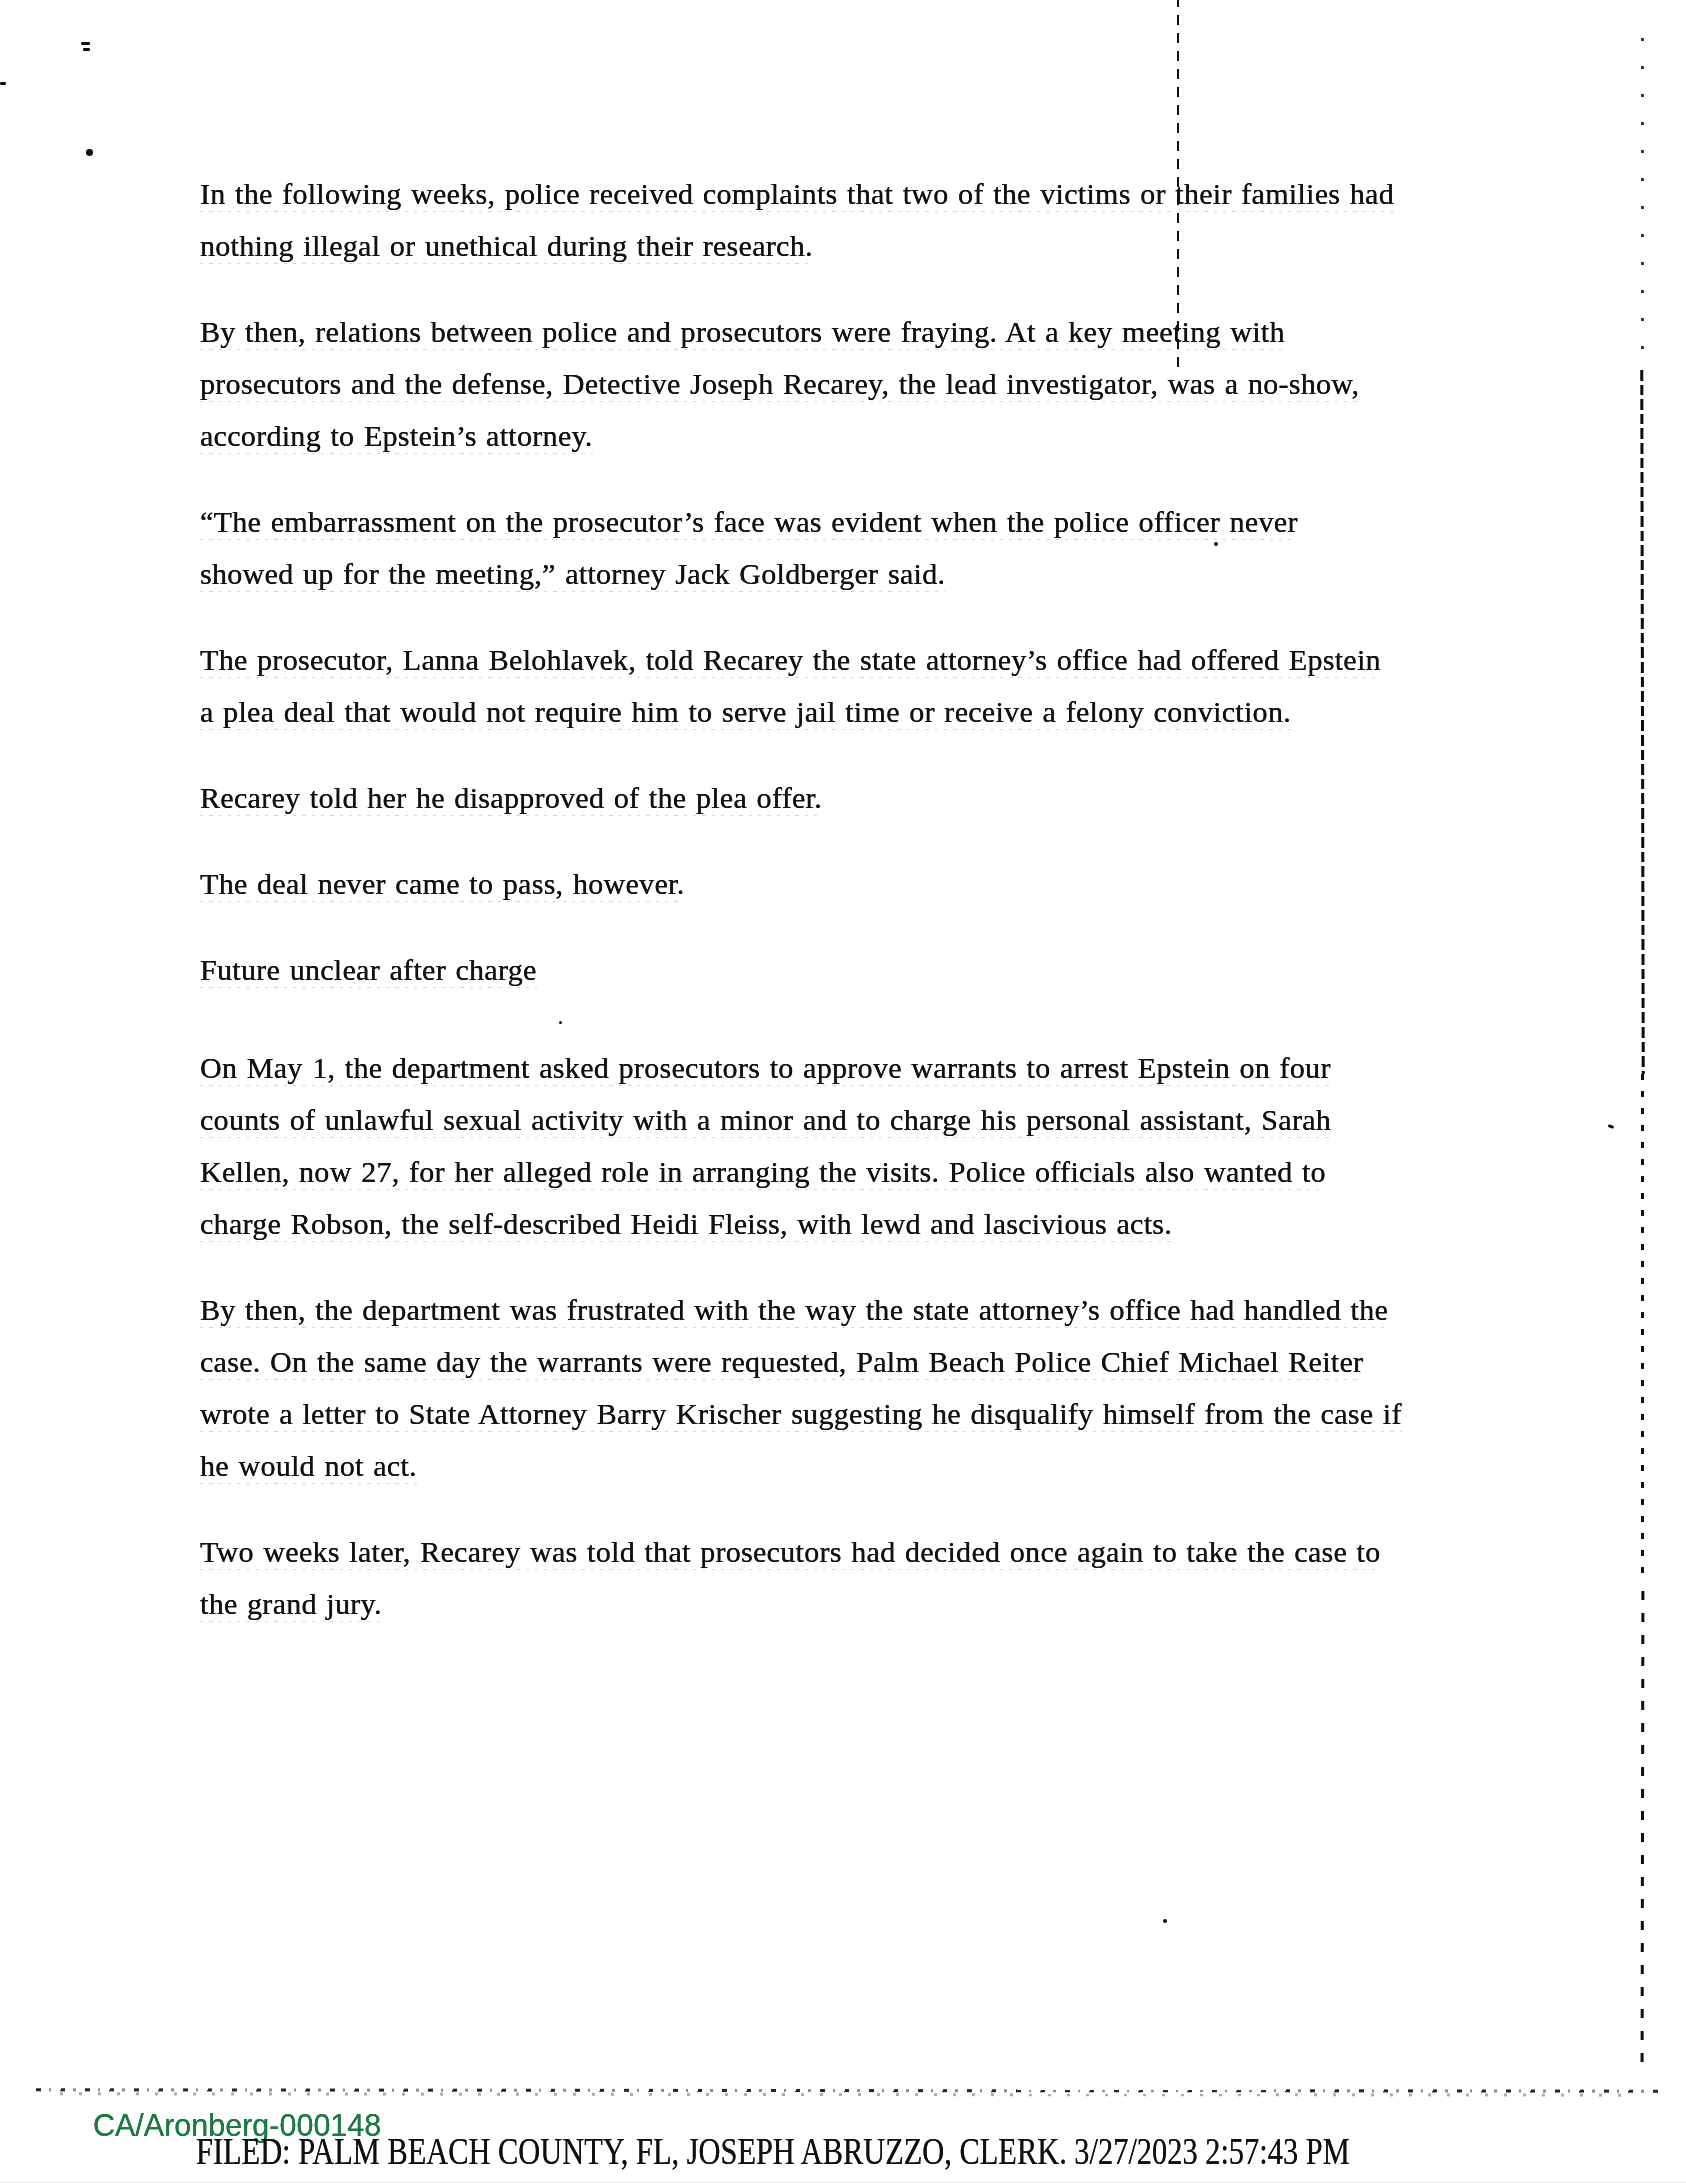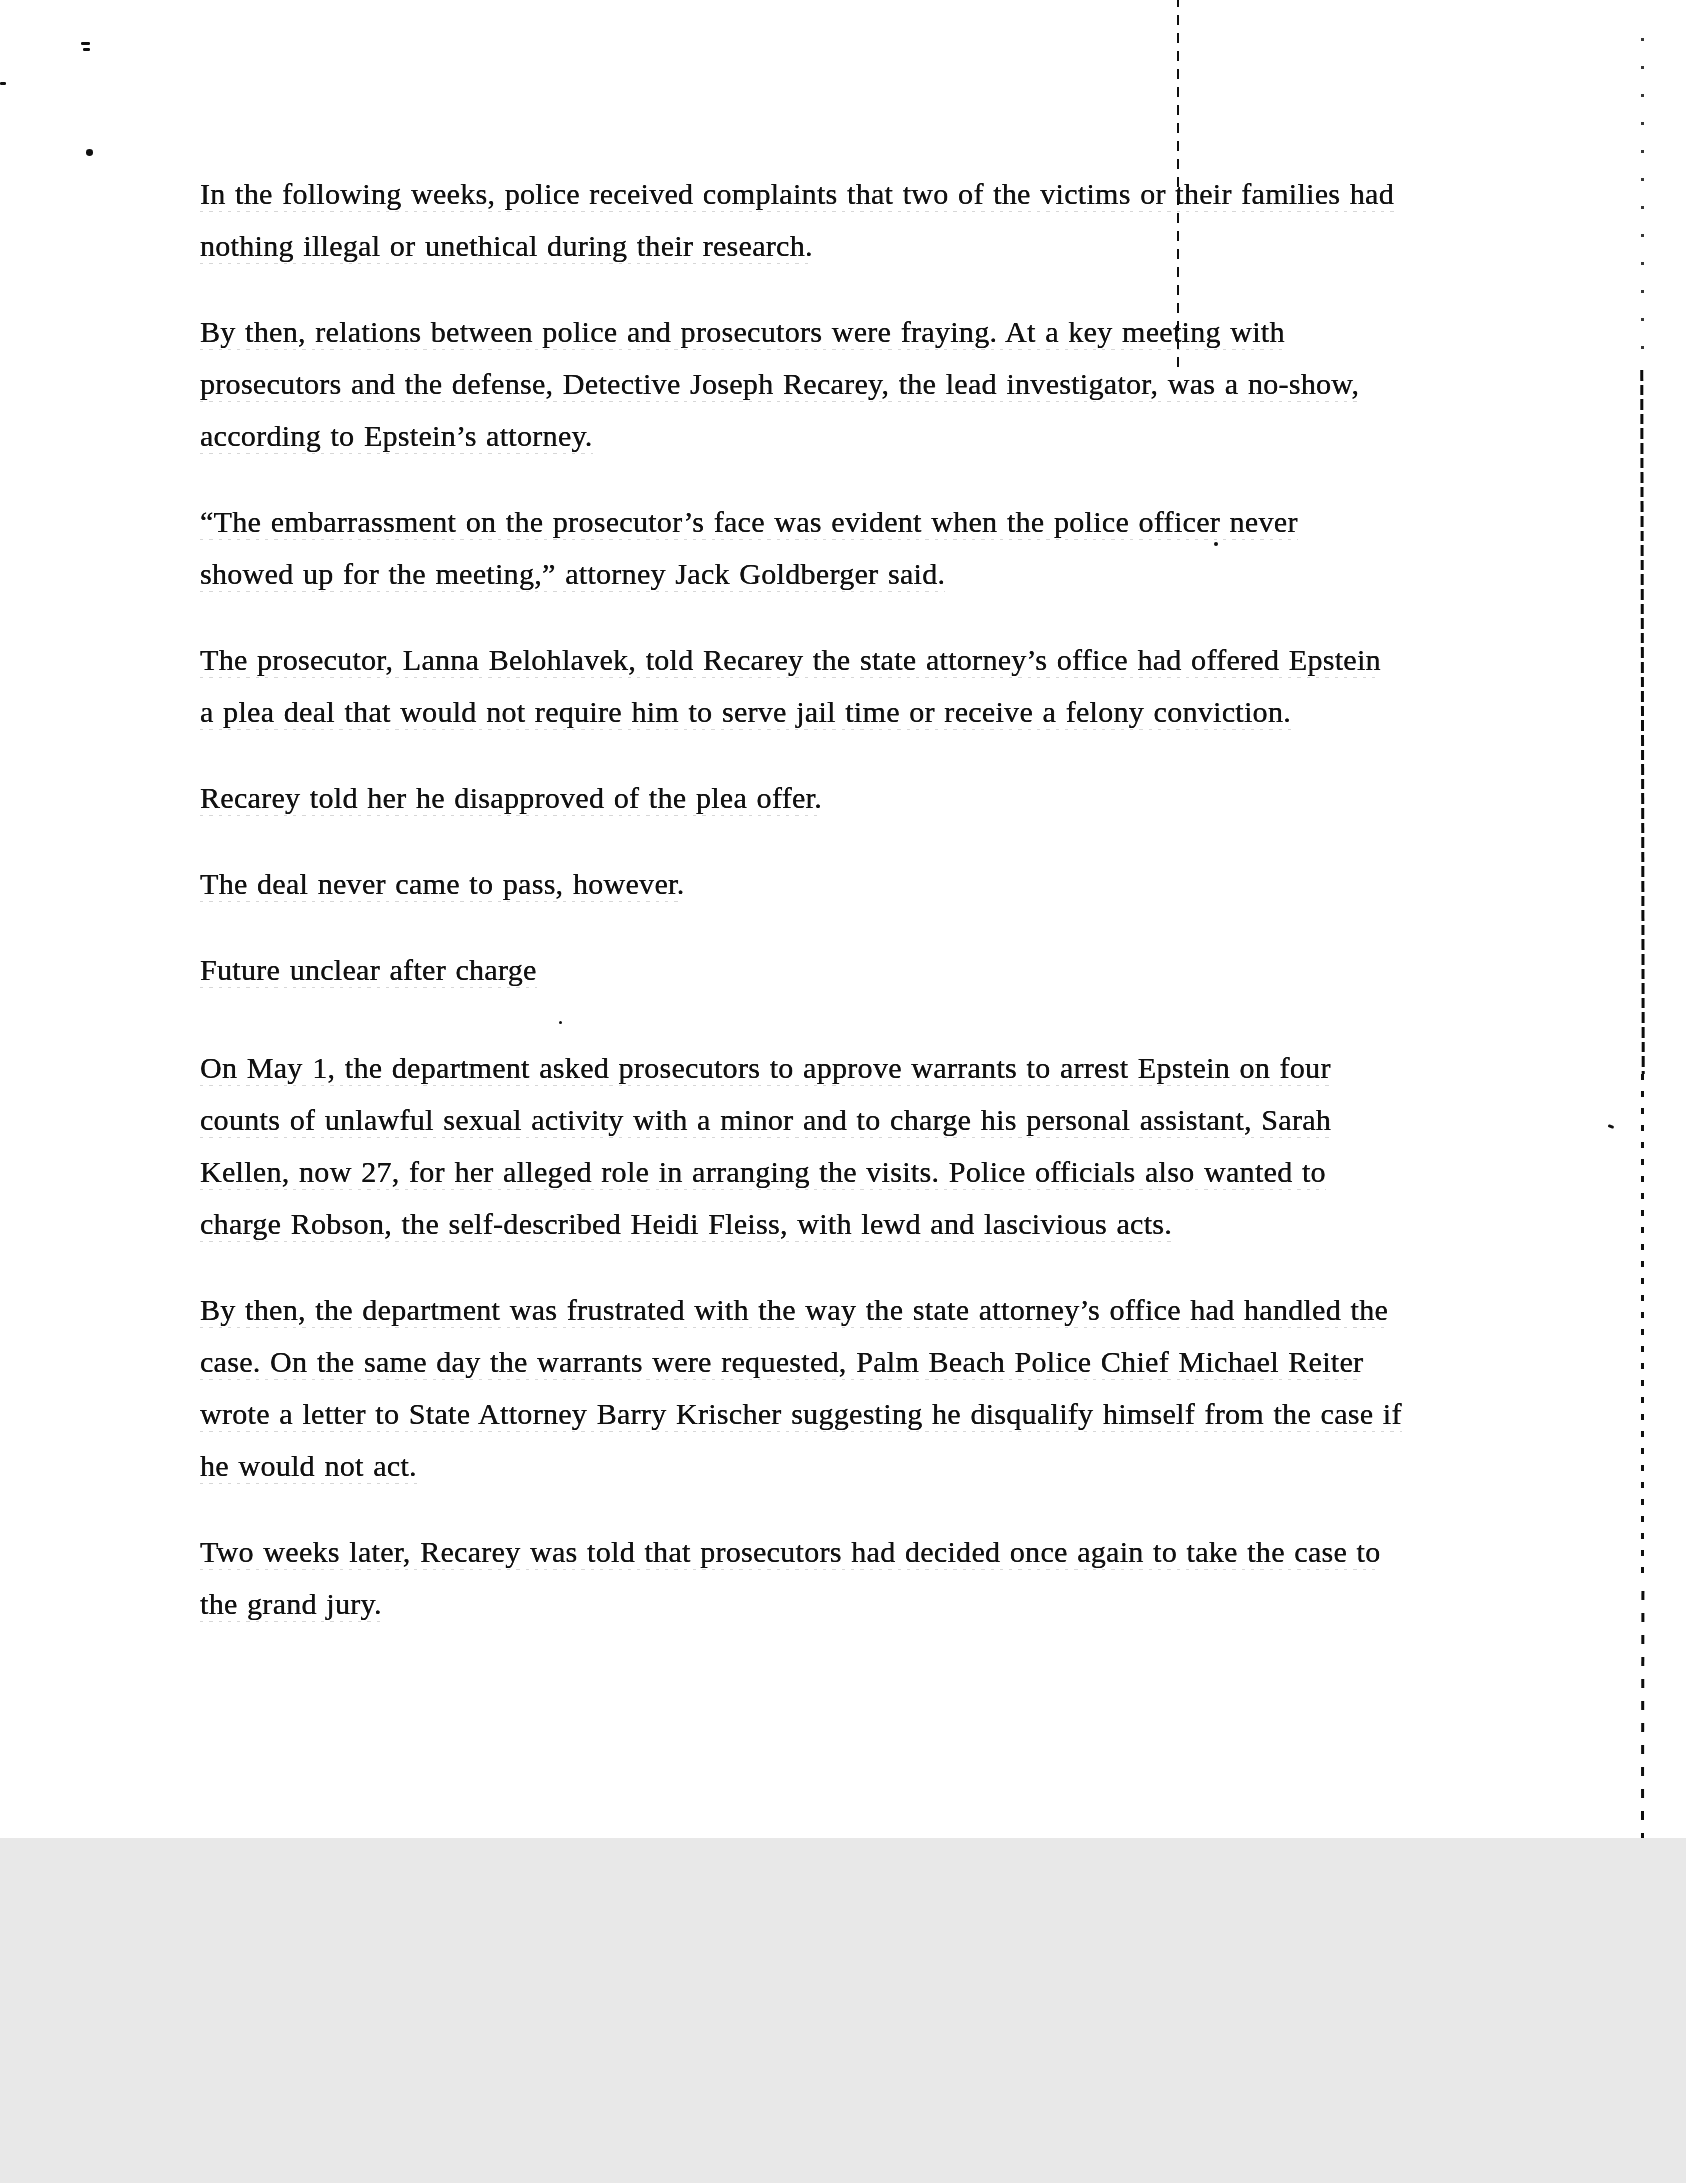--- a/index.html
+++ b/index.html
@@ -1,18 +1,18 @@
 <!DOCTYPE html>
 <html style="font-size:10.6px"><head>
 <meta charset="utf-8">
 <style>
   html,body{margin:0;padding:0;background:#e8e8e8;}
   .page{
     position:relative;
-    width:1686px;height:1838px;
+    width:1686px;height:2182px;
     background:#ffffff;
     overflow:hidden;
     font-family:"Liberation Serif","DejaVu Serif",serif;
     color:#111111;
     text-align:center;
   }
   
   .text-block{
     position:absolute;left:200px;top:168px;width:1326px;
   }

